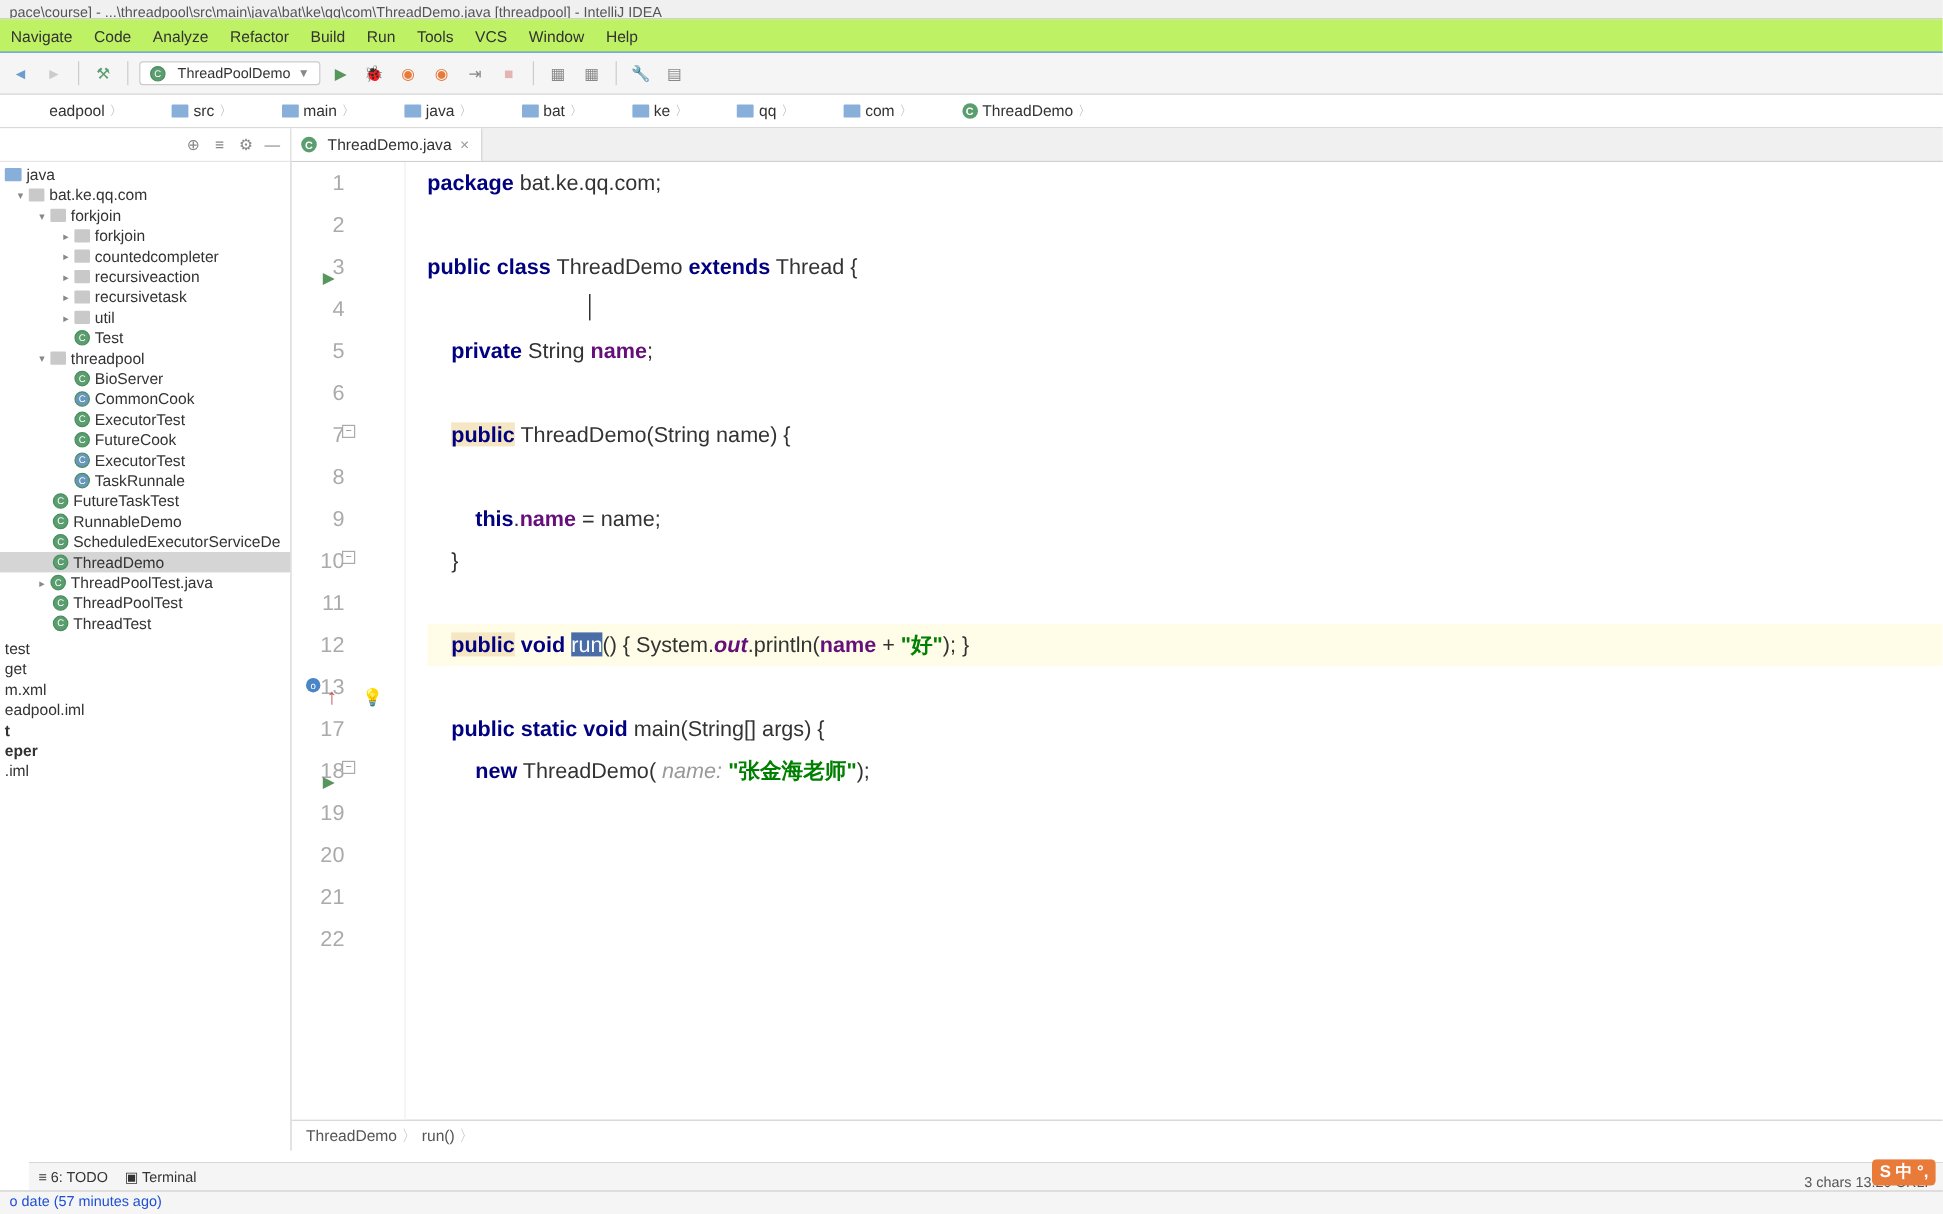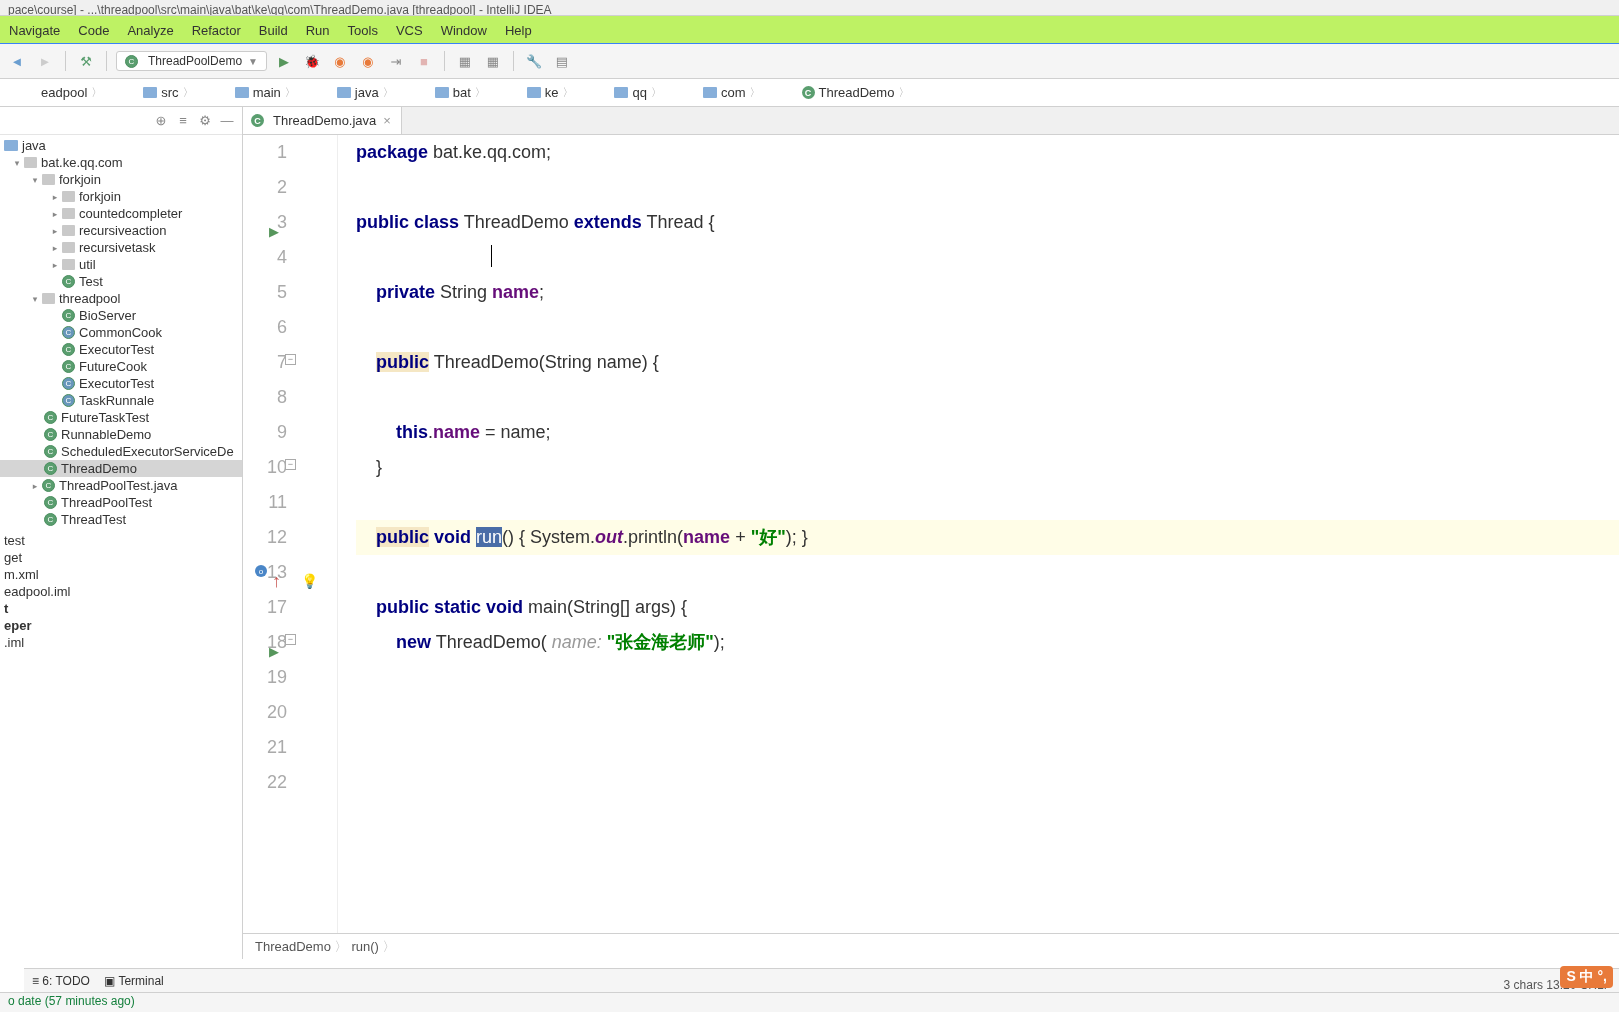--- a/index.html
+++ b/index.html
@@ -47,21 +47,21 @@
     .fld { color: #660e7a; font-weight: bold; }
     .hl-public { background: #f5e7c4; }
     .hl-line { background: #fffde7; display:block; width:100%; }
     .sel { background: #4a6da7; color: #fff; }
     .param-hint { color: #999; font-style: italic; }
     .caret { display:inline-block; width:1px; height:22px; background:#000; vertical-align:middle; position:relative; top:-2px;}
     .crumbline { border-top: 1px solid #d0d0d0; padding: 4px 12px; font-size: 13px; color: #555; display: flex; gap: 10px; height: 26px; align-items: center; }
     .crumbline span::after { content: " 〉"; color: #bbb; }
     .statusbar { position: fixed; bottom: 20px; left:0; right:0; border-top: 1px solid #d0d0d0; background: #f5f5f5; display: flex; align-items: center; padding: 2px 8px; font-size: 12px; height: 24px; gap: 14px; margin-left: 24px; }
     .statusbar-right { position:fixed; bottom:20px; right:8px; font-size:12px; color:#555; display:flex; gap:14px; align-items:center;}
-    .bottombar { position:fixed; bottom:0; left:0; right:0; height:20px; background:#f5f5f5; border-top:1px solid #d0d0d0; font-size:12px; padding:1px 8px; color:#15803d;}
+    .bottombar { position:fixed; bottom:0; left:0; right:0; height:20px; background:#f5f5f5; border-top:1px solid #d0d0d0; font-size:12px; padding:1px 8px; color:#1d4ed8;}
     .green-tri { color: #57965c; }
     .red-sq { color: #c75450; }
     .corner-badge { position:fixed; bottom:24px; right:6px; background:#e87a3a; color:#fff; padding:2px 6px; border-radius:4px; font-size:14px; font-weight:bold;}
     .sticky-tree-bottom { padding-top: 4px;}
   </style>
 </head>
 <body>
 
 <div class="titlebar">pace\course] - ...\threadpool\src\main\java\bat\ke\qq\com\ThreadDemo.java [threadpool] - IntelliJ IDEA</div>
 

